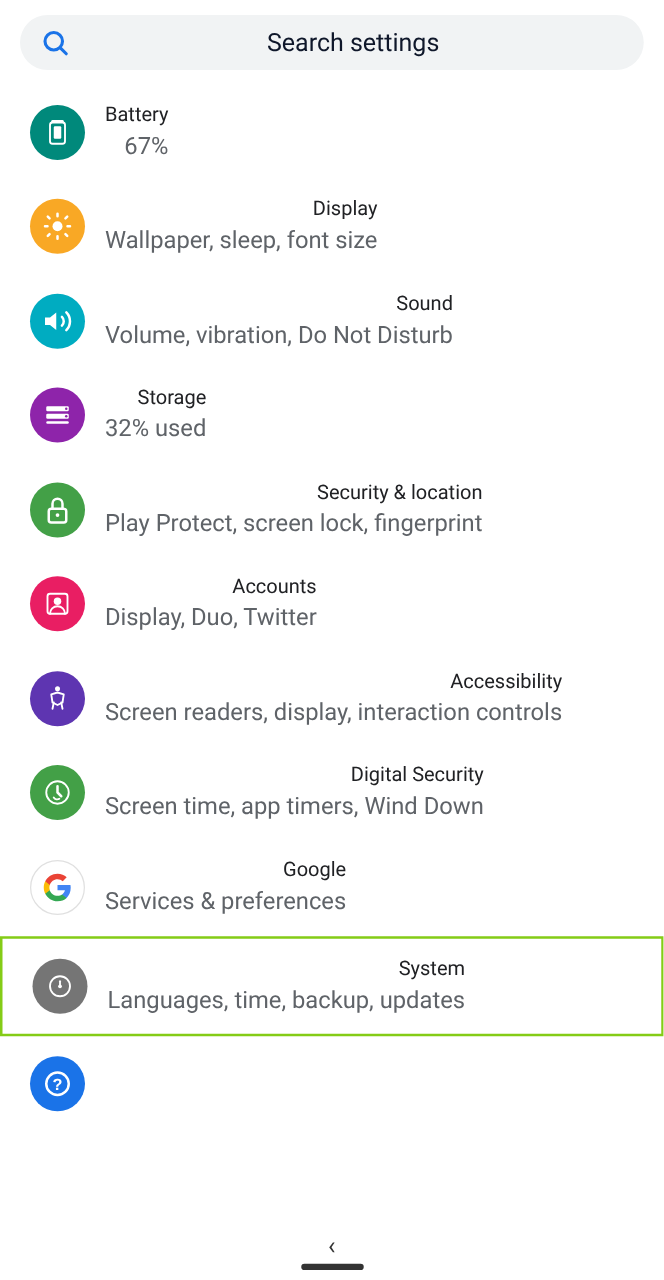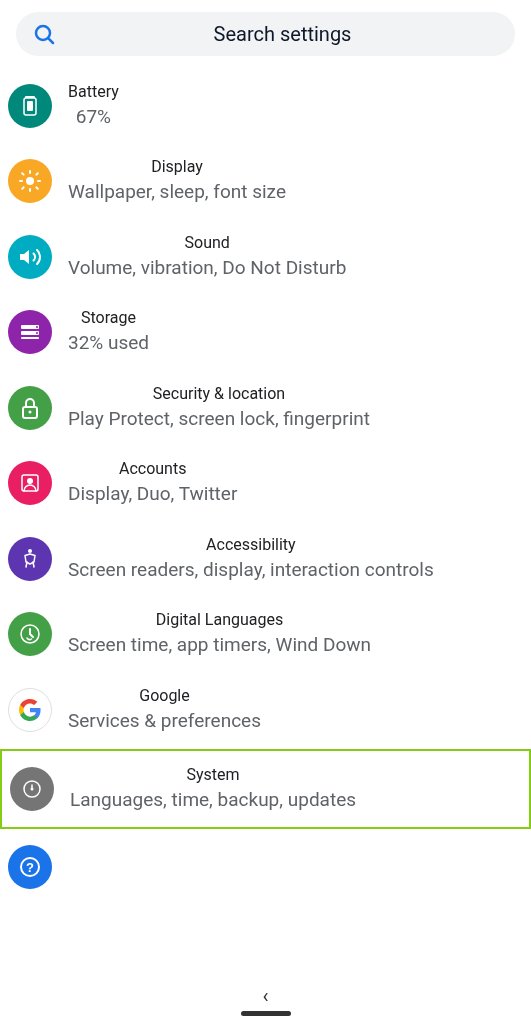--- a/index.html
+++ b/index.html
@@ -42,27 +42,27 @@
     }
 
     .settings-list {
       flex: 1;
       overflow-y: auto;
     }
 
     .settings-item {
       display: flex;
       align-items: center;
-      padding: 14px 8px;
+      padding: 14px 24px;
       gap: 16px;
       cursor: pointer;
       background: #fff;
       border: none;
       width: 100%;
-      text-align: center;
+      text-align: right;
     }
 
     .settings-item.highlighted {
       border: 2px solid #d32f2f;
     }
 
     .icon-circle {
       width: 44px;
       height: 44px;
       border-radius: 50%;
@@ -244,21 +244,21 @@
 
   <div class="settings-item">
     <div class="icon-circle" style="background-color:#43a047;">
       <svg class="icon-svg" viewBox="0 0 24 24" fill="white">
         <circle cx="12" cy="12" r="9" fill="none" stroke="white" stroke-width="1.5"></circle>
         <path d="M12 7v5l3 3" stroke="white" stroke-width="2" stroke-linecap="round" fill="none"></path>
         <path d="M9 16c1 1.5 3 2 4.5 1" stroke="white" stroke-width="1.5" stroke-linecap="round" fill="none"></path>
       </svg>
     </div>
     <div class="item-text">
-      <span class="item-title">Digital Languages</span>
+      <span class="item-title">Digital Security</span>
       <span class="item-subtitle">Screen time, app timers, Wind Down</span>
     </div>
   </div>
 
   <div class="settings-item">
     <div class="icon-circle" style="background-color:#fff; border: 1px solid #e0e0e0;">
       <svg class="icon-svg" viewBox="0 0 24 24">
         <path d="M22.56 12.25c0-.78-.07-1.53-.2-2.25H12v4.26h5.92c-.26 1.37-1.04 2.53-2.21 3.31v2.77h3.57c2.08-1.92 3.28-4.74 3.28-8.09z" fill="#4285F4"></path>
         <path d="M12 23c2.97 0 5.46-.98 7.28-2.66l-3.57-2.77c-.98.66-2.23 1.06-3.71 1.06-2.86 0-5.29-1.93-6.16-4.53H2.18v2.84C3.99 20.53 7.7 23 12 23z" fill="#34A853"></path>
         <path d="M5.84 14.09c-.22-.66-.35-1.36-.35-2.09s.13-1.43.35-2.09V7.07H2.18C1.43 8.55 1 10.22 1 12s.43 3.45 1.18 4.93l2.85-2.22.81-.62z" fill="#FBBC05"></path>

